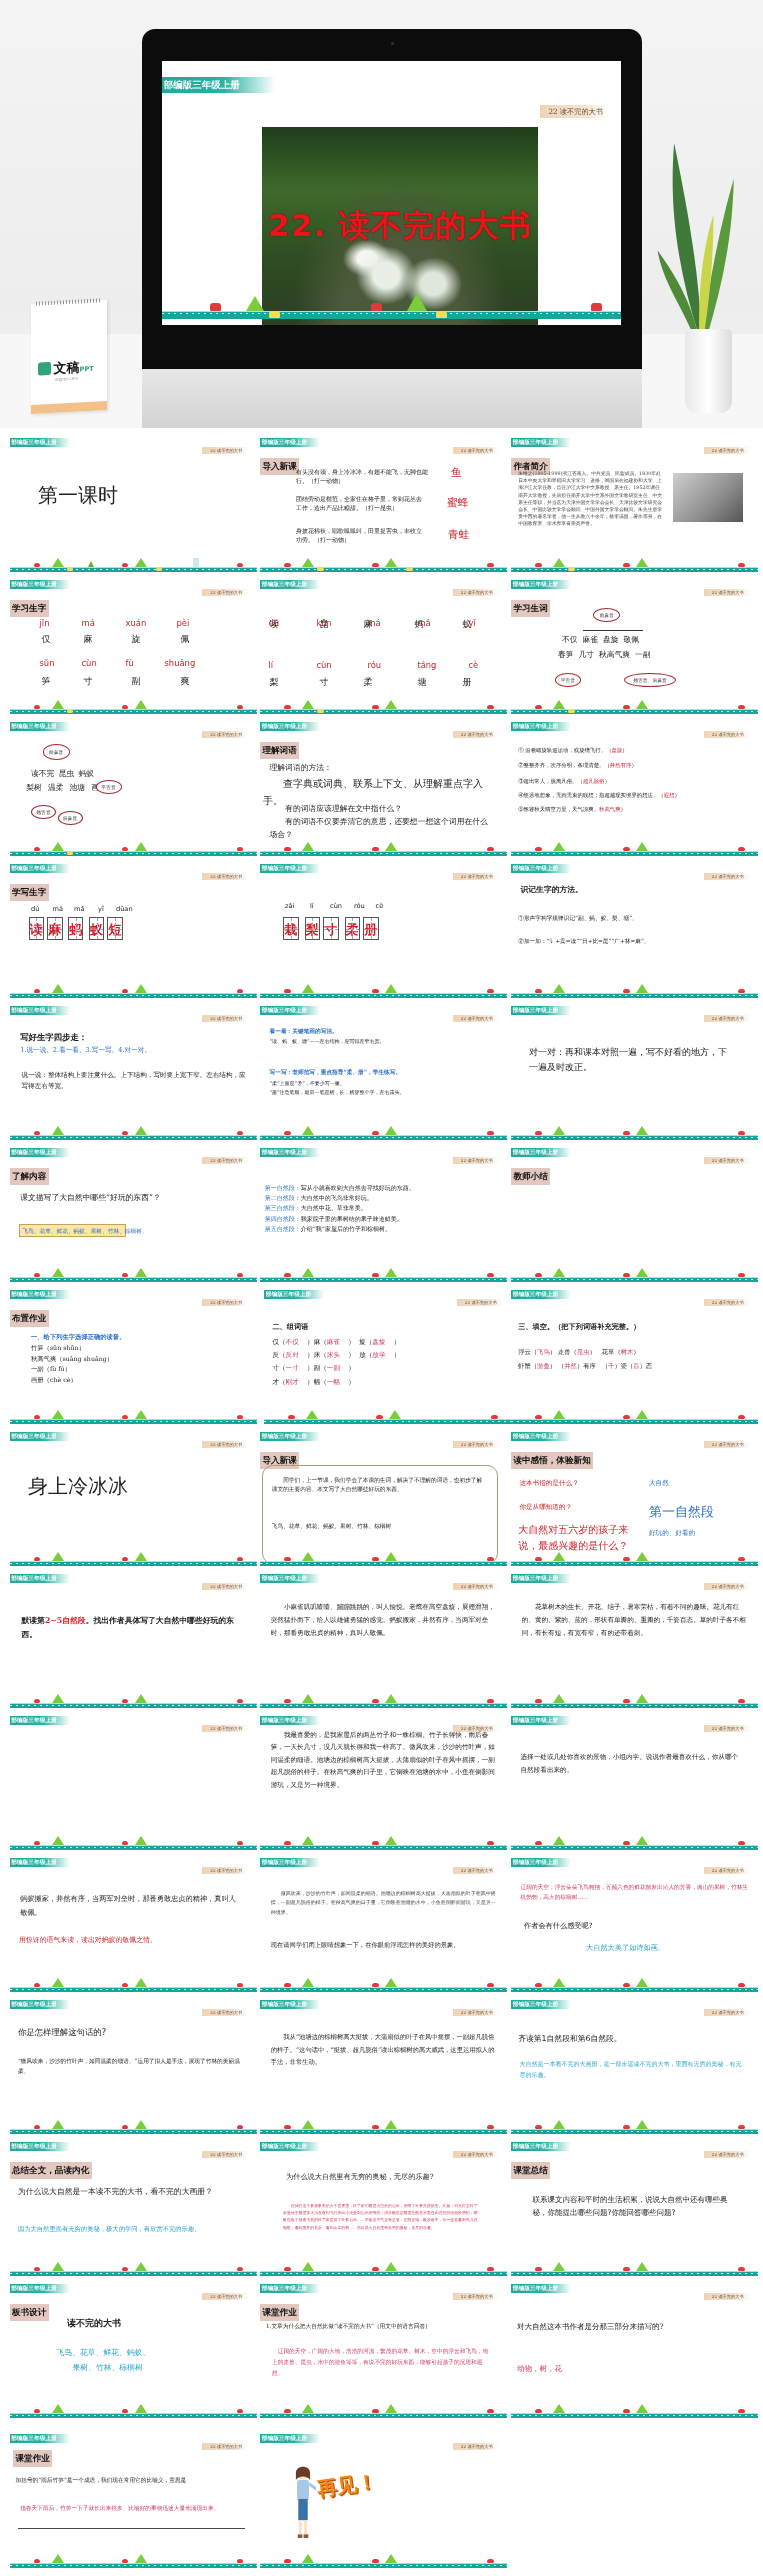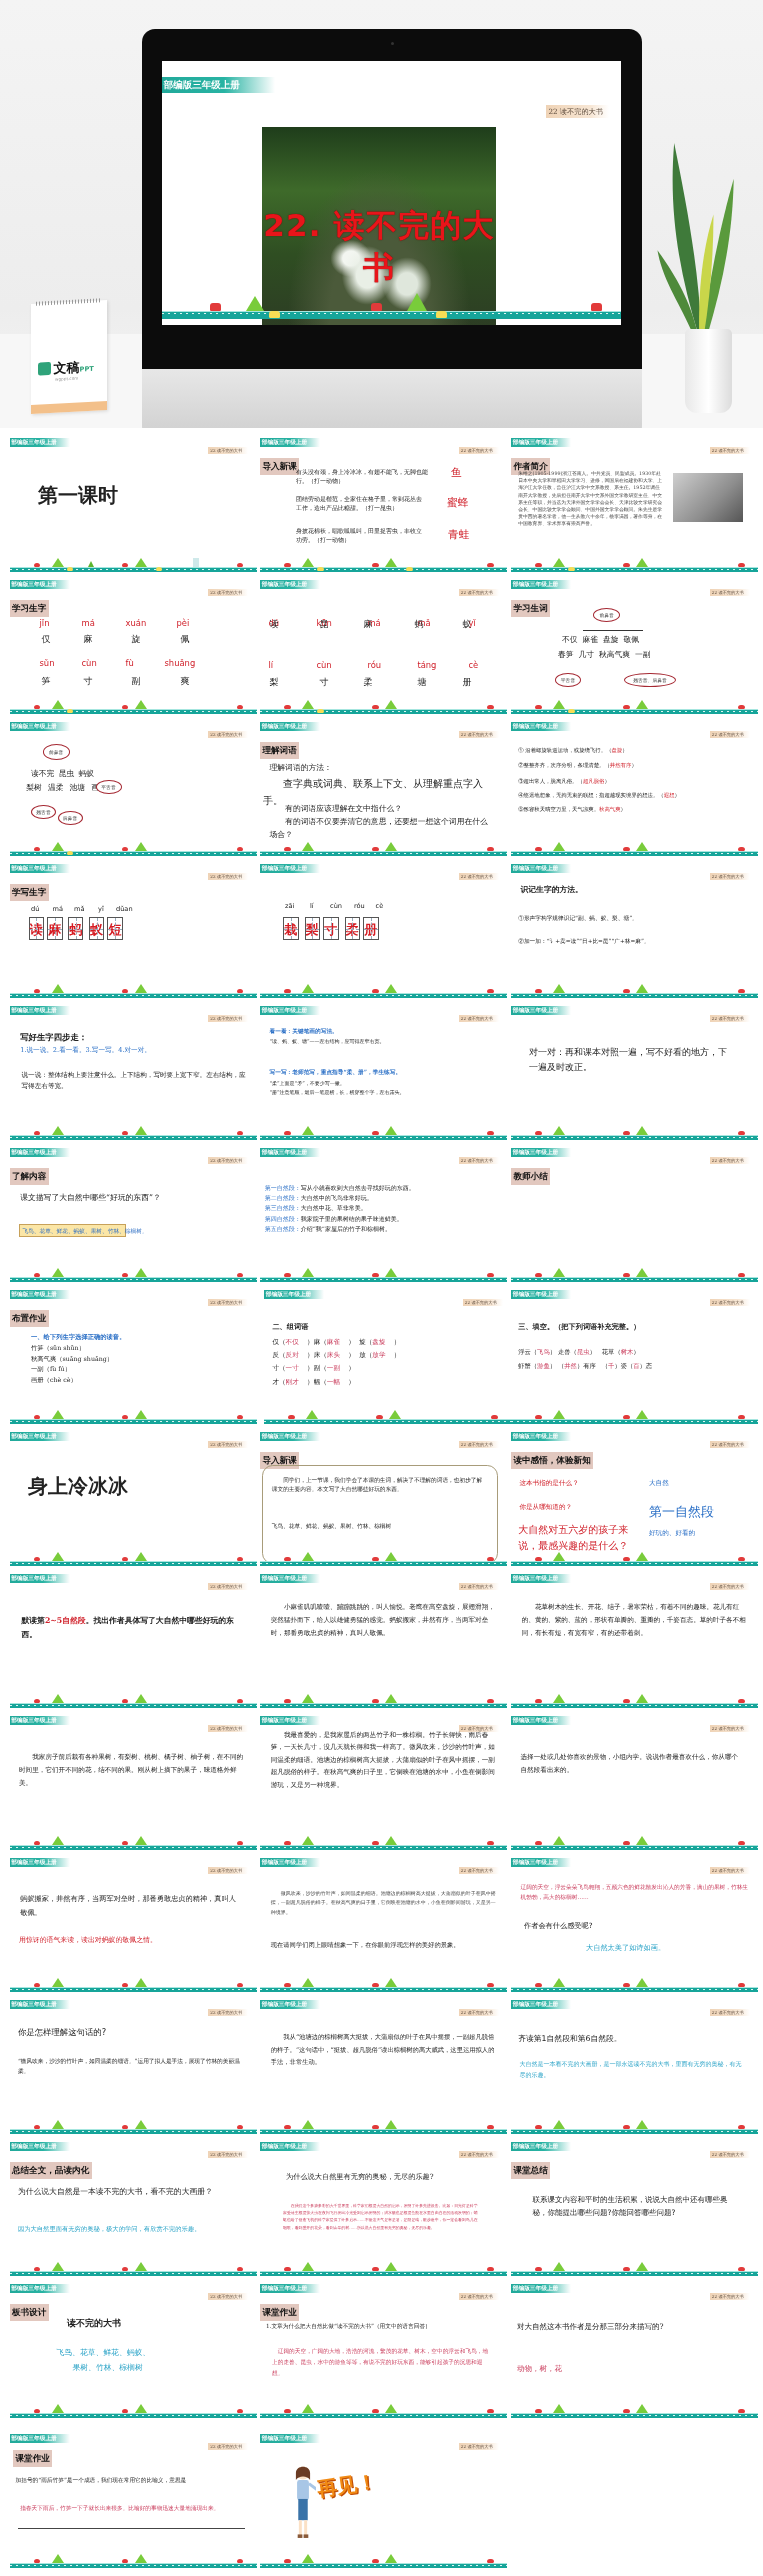--- a/index.html
+++ b/index.html
@@ -14,21 +14,21 @@
   .monitor { position: absolute; left: 142px; top: 29px; width: 500px; height: 340px;
              background: #0c0c0c; border-radius: 13px 13px 0 0; }
   .monitor .cam { position: absolute; left: 249px; top: 13px; width: 3px; height: 3px; border-radius: 50%; background: #333; }
   .monitor .chin { position: absolute; left: 0; bottom: -70px; width: 500px; height: 70px;
                    background: linear-gradient(180deg, #e7e7e7, #cfcfcf); border-radius: 0 0 13px 13px; }
   .stand { position: absolute; left: 345px; top: 410px; width: 92px; height: 18px;
            background: linear-gradient(180deg, #d2d2d2, #bfbfbf); border-radius: 2.4px; }
   .neck { position: absolute; left: 360px; top: 371px; width: 61px; height: 42px;
           background: linear-gradient(90deg, #d7d7d7, #eeeeee 50%, #cfcfcf); }
   .screen { position: absolute; left: 20px; top: 32px; width: 459px; height: 264px; background: #fff; overflow: hidden; }
-  .screen .photo { position: absolute; left: 100px; top: 66px; width: 234px; height: 212px;
+  .screen .photo { position: absolute; left: 100px; top: 66px; width: 276px; height: 212px;
                    background:
                      radial-gradient(ellipse at 45% 70%, #e9efe6 0 6%, transparent 14%),
                      radial-gradient(ellipse at 38% 62%, #f3f6f1 0 4%, transparent 10%),
                      radial-gradient(ellipse at 62% 74%, #dfe7dc 0 5%, transparent 12%),
                      radial-gradient(ellipse at 50% 90%, #4b5a3a 0 30%, transparent 55%),
                      linear-gradient(180deg, #1f3d1b 0%, #3e6a2a 30%, #2f4e22 60%, #2c3a24 100%); }
   .screen .photo-title { position: absolute; left: 0; right: 0; top: 78px; text-align: center;
                          font-family: "DejaVu Sans", sans-serif; font-weight: bold; font-size: 31px; color: #e8151a;
                          letter-spacing: 1.2px; text-shadow: 0 0 1.2px #600; }
   .plant { position: absolute; left: 656px; top: 131px; width: 84px; height: 280px; }
@@ -43,42 +43,42 @@
                     font-weight: bold; font-size: 13px; color: #111; }
   .calendar .logo .mark { display: inline-block; width: 13px; height: 13px; border-radius: 2.4px; background: #2fa37a; vertical-align: -2.4px; margin-right: 2.4px; }
   .calendar .logo .ppt { font-size: 6.6px; color: #2fa37a; }
   .calendar .sub { position: absolute; left: 24px; top: 74px; font-size: 4.2px; color: #999; font-family: "DejaVu Sans", sans-serif; }
 
   
   .slide { position: absolute; width: 247px; height: 138px; background: #fff; overflow: hidden; }
   .tag-left { position: absolute; left: 0; top: 3.6px; width: 60px; height: 9.5px;
               background: linear-gradient(90deg, #21a99a 0%, #28b3a3 55%, rgba(255,255,255,0) 100%);
               color: #fff; font-family: "DejaVu Sans", sans-serif; font-weight: bold; font-size: 5.7px; line-height: 9.5px; padding-left: 1.8px; white-space: nowrap; }
-  .tag-right { position: absolute; right: 8.4px; top: 13px; height: 7.2px; padding: 0 6px 0 2px;
+  .tag-right { position: absolute; right: 8.4px; top: 13px; height: 7.2px; padding: 0 6px 0 8px;
                background: linear-gradient(90deg, #efd3b6, #f7e6d4 70%, rgba(255,255,255,0));
                font-size: 4.2px; line-height: 7.2px; color: #5b4a3c; white-space: nowrap; }
   .sec-head { position: absolute; left: 0; top: 24px; height: 16.7px; padding: 0 2.4px;
               background: #e2c8bf; font-family: "DejaVu Sans", sans-serif; font-weight: bold; font-size: 8.6px; line-height: 16.7px; color: #111; white-space: nowrap; }
   .footer { position: absolute; left: 0; bottom: 0; width: 100%; height: 18px; }
   .road { position: absolute; left: 0; bottom: 0; width: 100%; height: 5.4px; background: #16a59a;
           border-top: 1.2px solid #a6e6df; }
   .road::after { content: ""; position: absolute; left: 0; right: 0; top: 1.8px; height: 0.6px;
                  background: repeating-linear-gradient(90deg, #dff6f3 0 2.4px, transparent 2.4px 6px); }
   .hill { position: absolute; bottom: 5.4px; width: 0; height: 0; border-left: 6px solid transparent; border-right: 6px solid transparent; border-bottom: 9.5px solid #79cc3b; }
   .hill.s { border-left-width: 3.6px; border-right-width: 3.6px; border-bottom: 6px solid #5cb52e; }
   .car { position: absolute; bottom: 4.8px; width: 6.6px; height: 4.2px; border-radius: 3px 3px 1.2px 1.2px; background: #e23a3a; }
   .car.y { background: #f6dd55; bottom: 0.6px; }
   .bldg { position: absolute; bottom: 5.4px; width: 6px; height: 8.4px; background: #cfe9ea; }
   .t-abs { position: absolute; }
   .red { color: #d0202a; }
   .blue { color: #2a6fc6; }
   .cyan { color: #2aa3c7; }
   .pink { color: #c93a5a; }
   .sans { font-family: "DejaVu Sans", sans-serif; }
-  .big-title { position: absolute; left: 0; top: 42px; width: 137px; text-align: center; font-size: 20px; font-weight: bold; font-family: "DejaVu Serif", serif; }
+  .big-title { position: absolute; left: 0; top: 42px; width: 137px; text-align: center; font-size: 20px; font-weight: normal; font-family: "DejaVu Serif", serif; }
   .para { font-size: 6px; line-height: 1.55; }
   .hz-box { display: inline-block; width: 15.5px; height: 23px; border: 0.6px solid #555; position: relative; text-align: center;
             font-family: "DejaVu Sans", sans-serif; font-weight: bold; font-size: 13px; line-height: 23px; color: #d51b22; margin-right: 3px; }
   .hz-box::before { content: ""; position: absolute; left: 50%; top: 0; bottom: 0; border-left: 0.6px dashed #9ab; }
   .hz-box::after { content: ""; position: absolute; top: 50%; left: 0; right: 0; border-top: 0.6px dashed #9ab; }
   .bubble { position: absolute; border: 0.6px solid #a52832; border-radius: 50%; font-size: 4.8px; text-align: center; background: #fff; color: #333; }
   .answer-box { position: absolute; left: 9.5px; top: 80px; width: 107px; height: 13px; background: #fbe6a6; border: 0.6px solid #c7a15a;
                 font-size: 5.7px; line-height: 12px; color: #2f6fc4; padding-left: 2.4px; white-space: nowrap; }
   .rounded-card { position: absolute; left: 2.4px; top: 33px; width: 119px; height: 89px; border: 0.6px solid #a89c7a; border-radius: 10.7px; }
   .thanks-girl { position: absolute; left: 30px; top: 32px; width: 26px; height: 81px; }
@@ -646,21 +646,20 @@
         <div class="hill" style="left:125px"></div>
         <div class="car" style="left:24px"></div>
         <div class="car" style="left:112px"></div>
         <div class="car" style="left:227px"></div>
       </div>
   </div>
 
   <div class="slide" style="left:9.5px;top:1712px;">
     <div class="tag-left">部编版三年级上册</div>
     <div class="tag-right">22 读不完的大书</div>
-    <div class="t-abs" style="left:9.5px;top:39px;width:227px;font-size:6.6px;line-height:1.95;text-indent:2em;">我家房子前后栽有各种果树，有梨树、桃树、橘子树、柚子树，在不同的时间里，它们开不同的花，结不同的果。刚从树上摘下的果子，味道格外鲜美。</div>
     <div class="footer">
         <div class="road"></div>
         <div class="hill" style="left:42px"></div>
         <div class="hill" style="left:125px"></div>
         <div class="car" style="left:24px"></div>
         <div class="car" style="left:112px"></div>
         <div class="car" style="left:227px"></div>
       </div>
   </div>
 

